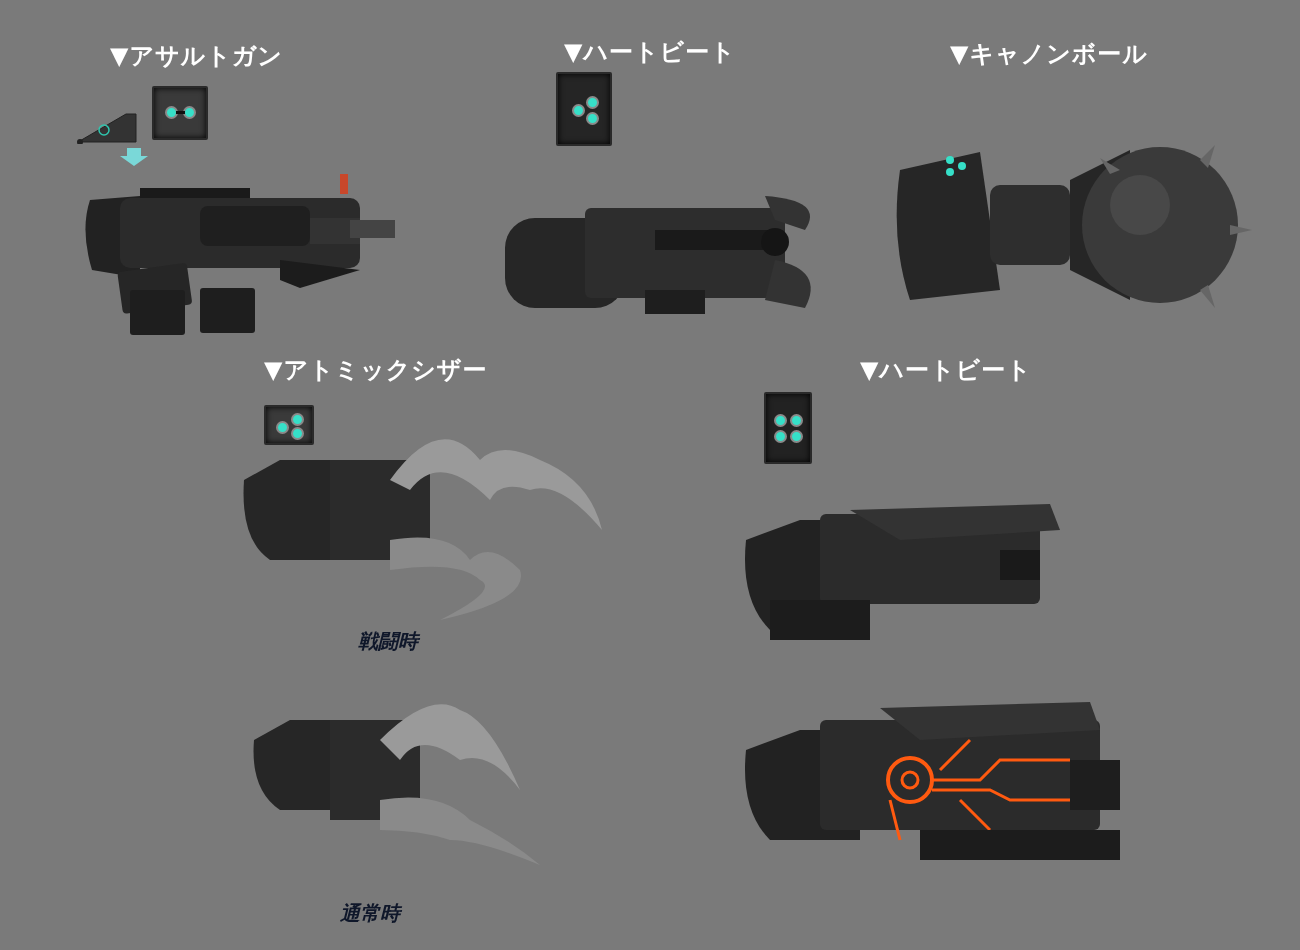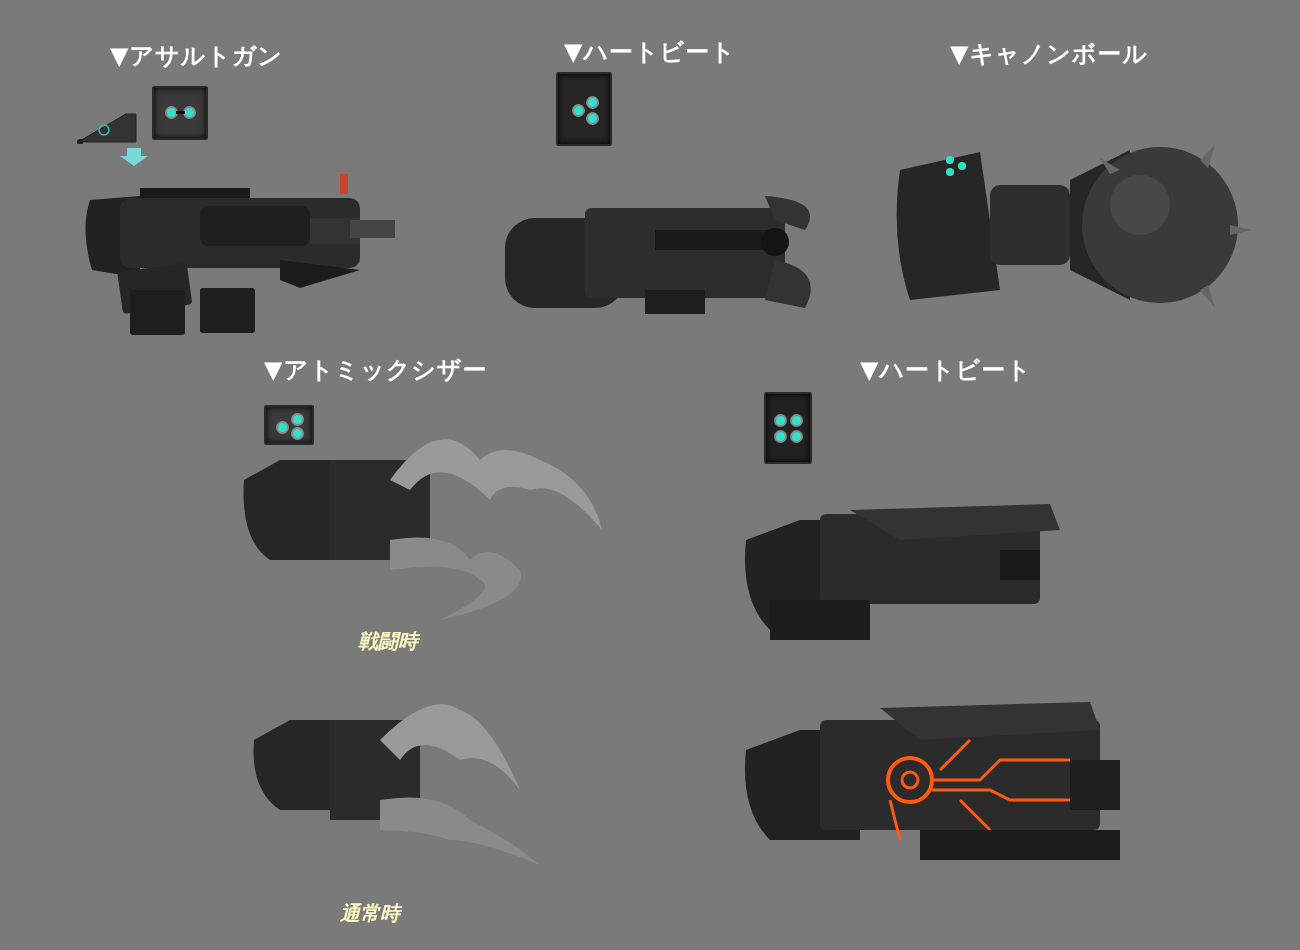--- a/index.html
+++ b/index.html
@@ -5,21 +5,21 @@
   html, body { margin:0; padding:0; }
   body {
     width:1300px; height:950px; background:#7a7a7a; position:relative; overflow:hidden;
     font-family:"DejaVu Sans", sans-serif;
   }
   .heading {
     position:absolute; color:#ffffff; font-size:24px; font-weight:bold;
     letter-spacing:1px; white-space:nowrap;
   }
   .caption {
-    position:absolute; color:#fef9c3; font-size:20px; font-weight:bold; font-style:italic;
+    position:absolute; color:#0f172a; font-size:20px; font-weight:bold; font-style:italic;
     white-space:nowrap;
   }
   .chip {
     position:absolute; background:#3a3a3a; border:2px solid #2a2a2a; box-sizing:border-box;
     border-radius:2px; box-shadow: inset 0 0 6px #000;
   }
   .chip .dot {
     position:absolute; width:9px; height:9px; border-radius:50%;
     background:#36e0c8; border:2px solid #8a8a8a; box-sizing:content-box;
   }

